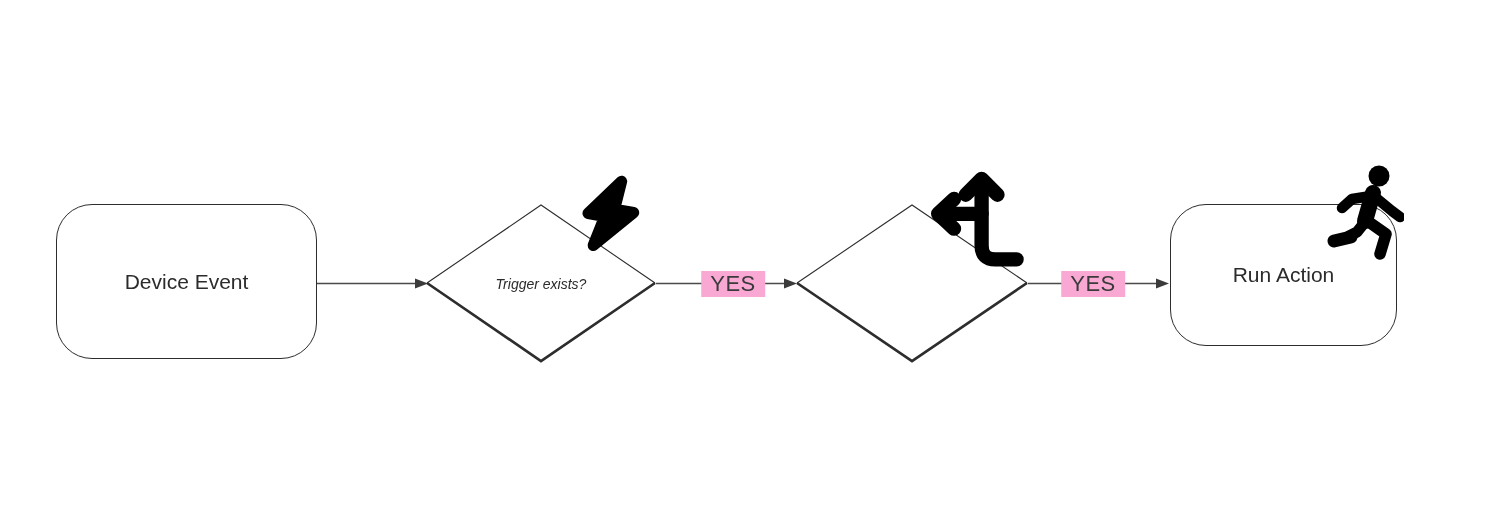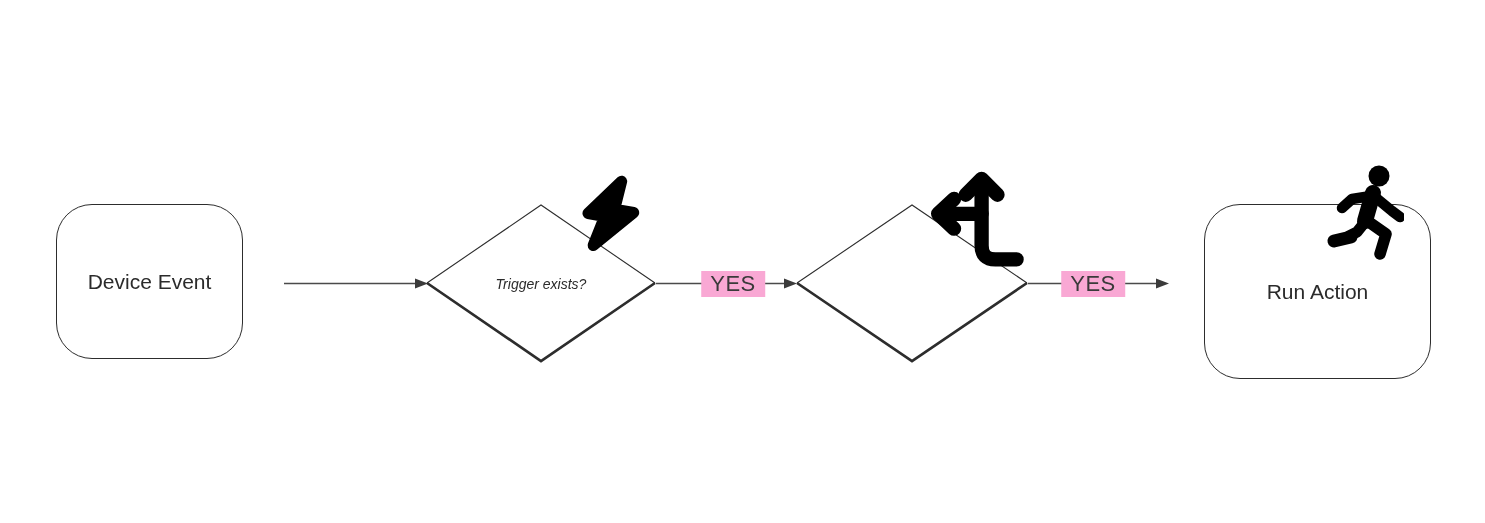--- a/index.html
+++ b/index.html
@@ -54,22 +54,22 @@
     padding: 0 9px;
     font-size: 22px;
     color: #3a3a3a;
     z-index: 2;
     letter-spacing: 0.5px;
   }
   .icon {
     position: absolute;
     z-index: 3;
   }
-  #node-device-event { left: 56px;  top: 204px; width: 187px; height: 155px; }
-  #node-run-action   { left: 1204px; top: 204px; width: 227px; height: 175px; }
+  #node-device-event { left: 56px;  top: 204px; width: 261px; height: 155px; }
+  #node-run-action   { left: 1170px; top: 204px; width: 227px; height: 142px; }
   #label-trigger   { left: 541px;  top: 284px; width: 100px; }
   #label-condition { left: 912px;  top: 284px; width: 120px; }
   #edge-label-1 { left: 733px;  top: 284px; }
   #edge-label-2 { left: 1093px; top: 284px; }
   #icon-bolt      { left: 571px;  top: 164px; transform: rotate(10deg); }
   #icon-split     { left: 918px;  top: 161px; }
   #icon-runner    { left: 1324px; top: 161px; }
 </style>
 </head>
 <body>

